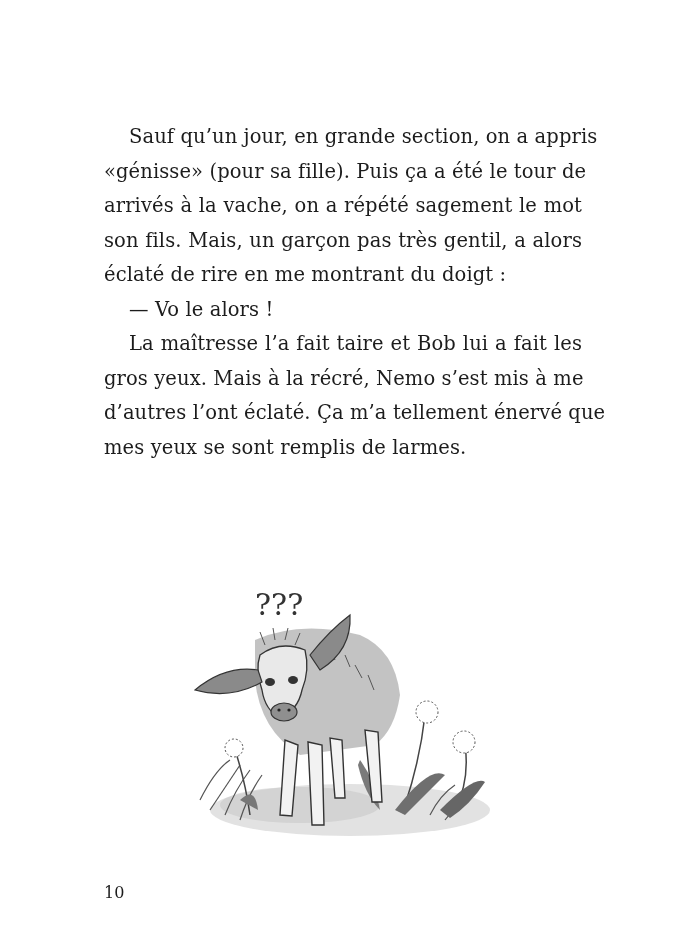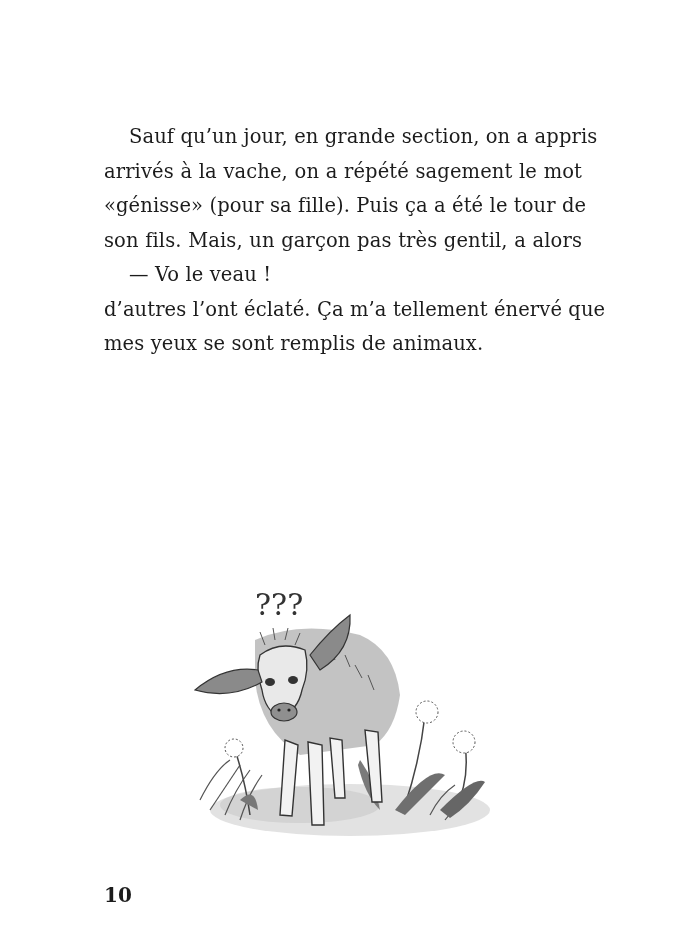--- a/index.html
+++ b/index.html
@@ -46,38 +46,40 @@
       position: absolute;
       left: 180px;
       top: 570px;
       width: 320px;
       height: 280px;
     }
     .page-number {
       position: absolute;
       left: 104px;
       top: 883px;
-      font-size: 20px;
+      font-size: 16px;
       color: #1c1c1c;
-      font-weight: bold;
     }
   </style>
 </head>
 <body>
 
 <div class="page">
 
   <div class="text-block">
     <div class="line indent">Sauf qu’un jour, en grande section, on a appris</div>
+    <div class="line">«génisse» (pour sa fille). Puis ça a été le tour de</div>
     <div class="line">arrivés à la vache, on a répété sagement le mot</div>
-    <div class="line">«génisse» (pour sa fille). Puis ça a été le tour de</div>
     <div class="line">son fils. Mais, un garçon pas très gentil, a alors</div>
-    <div class="line indent last">— Vo le veau !</div>
+    <div class="line last">éclaté de rire en me montrant du doigt :</div>
+    <div class="line indent last">— Vo le alors !</div>
+    <div class="line indent">La maîtresse l’a fait taire et Bob lui a fait les</div>
+    <div class="line">gros yeux. Mais à la récré, Nemo s’est mis à me</div>
     <div class="line">d’autres l’ont éclaté. Ça m’a tellement énervé que</div>
-    <div class="line last">mes yeux se sont remplis de animaux.</div>
+    <div class="line last">mes yeux se sont remplis de larmes.</div>
   </div>
 
   <div class="illustration">
     <svg width="320" height="280" viewBox="0 0 320 280" xmlns="http://www.w3.org/2000/svg">
 
       <ellipse cx="170" cy="240" rx="140" ry="26" fill="#d6d6d6" opacity="0.7"></ellipse>
       <ellipse cx="120" cy="235" rx="80" ry="18" fill="#c4c4c4" opacity="0.5"></ellipse>
 
       <g stroke="#555" stroke-width="1.2" fill="none">
         <path d="M20 230 Q35 200 50 190"></path>

